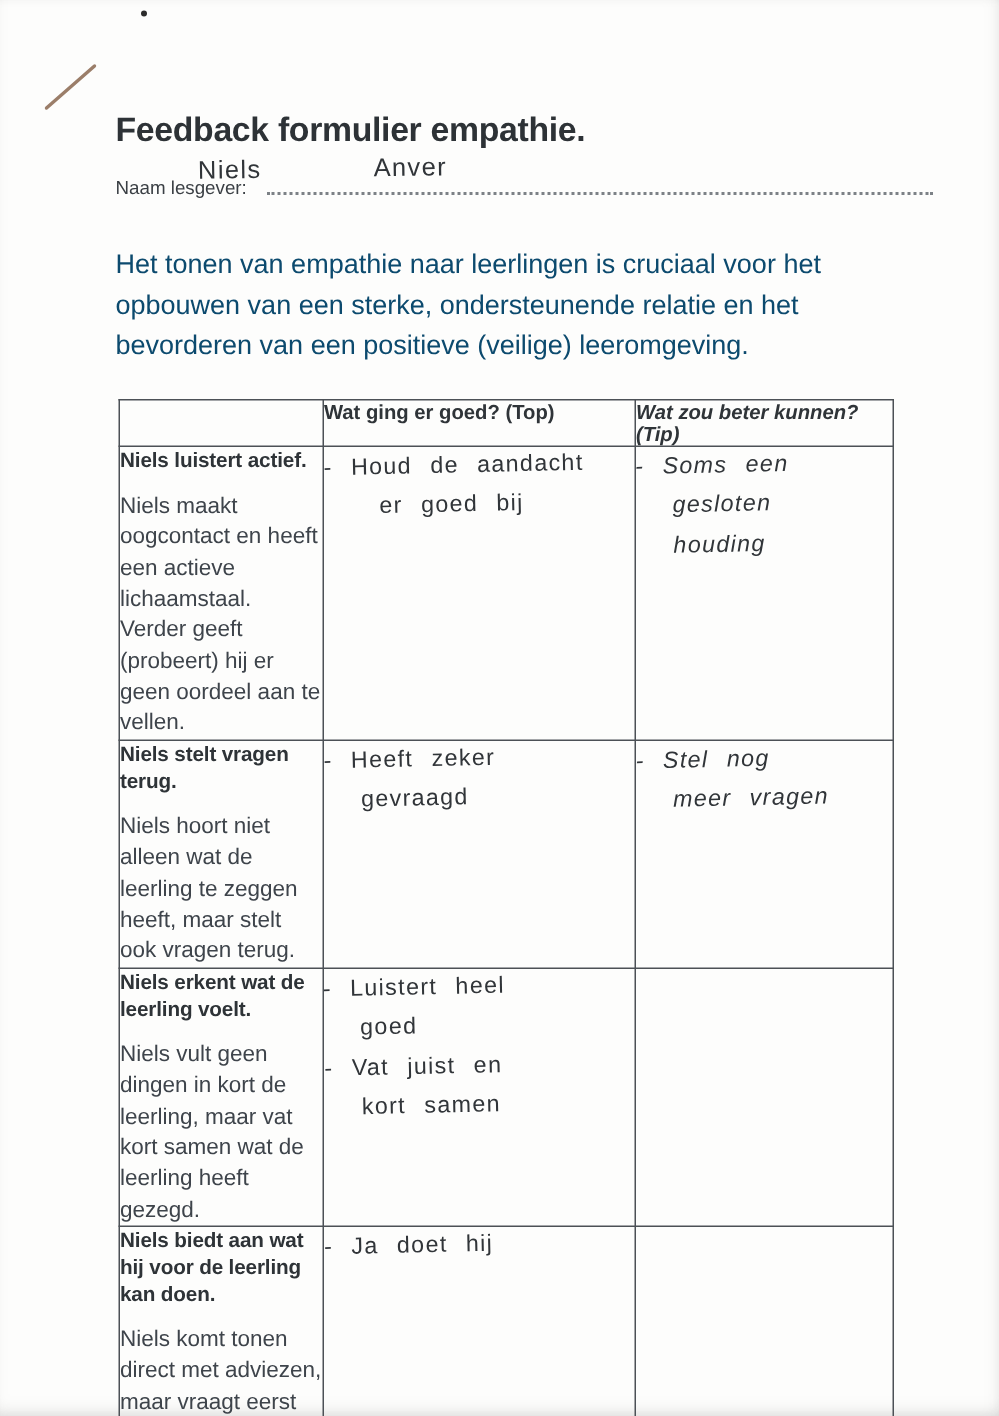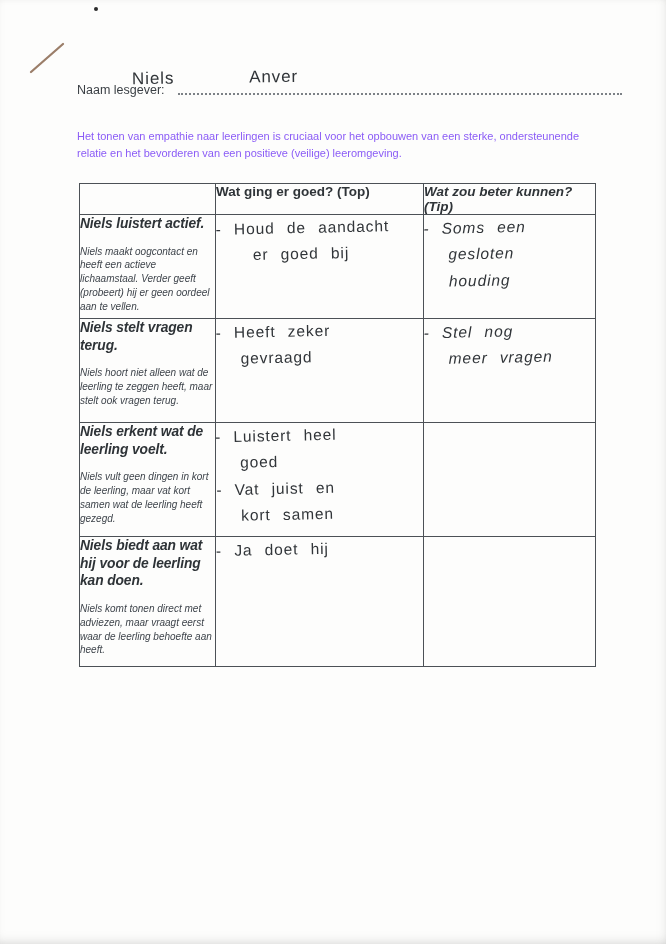--- a/index.html
+++ b/index.html
@@ -59,50 +59,50 @@
   .hand-name {
     position: absolute;
     font-size: 17px;
     transform: rotate(-0.8deg);
     top: -4px;
   }
   .hand-name.teacher { left: 55px; top: -6px; }
   .hand-name.assessor { left: 157px; top: -8px; }
   .intro {
     margin: 29px 0 0 0;
-    font-size: 11px; line-height: 1.5;
-    color: #8b5cf6; width: 530px;
+    font-size: 18px; line-height: 1.5;
+    color: #0c4a6e; width: 530px;
   }
   table.fb {
     border-collapse: collapse;
     margin: 22px 0 0 2px;
     table-layout: fixed;
     width: 513px;
   }
   table.fb td {
     border: 1.6px solid #4c5156;
     vertical-align: top;
     padding: 0;
   }
   .c1 { width: 135px; }
   .c2 { width: 207px; }
   .c3 { width: 171px; font-style: italic; }
   tr.head td { height: 20px; }
   td.th {
     font-size: 13.5px; font-weight: 700; color: #2f3438;
     padding: 3px 6px 2px 8px;
   }
-  td.crit { padding: 7px 7px 6px 8px; font-style: italic; }
+  td.crit { padding: 7px 7px 6px 8px; }
   .crit-title {
     font-size: 13.8px; font-weight: 600; color: #2e3337;
     line-height: 1.28; letter-spacing: -0.1px;
     margin-bottom: 12px;
   }
   .crit-desc {
-    font-size: 10px; color: #3e444b; line-height: 1.38;
+    font-size: 15px; color: #3e444b; line-height: 1.38;
   }
   td.hand-cell {
     font-size: 15.5px; line-height: 1.7;
     padding: 8px 4px 4px 12px;
   }
   td.hand-cell .hand { display: inline-block; transform: rotate(-1.2deg); }
   tr.r1 td { height: 103px; }
   tr.r2 td { height: 103px; }
   tr.r3 td { height: 113px; }
   tr.r4 td { height: 129px; }
@@ -113,20 +113,21 @@
 <div class="paper">
 
   <div class="ink-dot"></div>
 
   <svg class="pen-stroke" width="46" height="40" viewBox="0 0 46 40">
     <line x1="7" y1="34" x2="39" y2="6" stroke="#8a6850" stroke-width="2.3" stroke-linecap="round" opacity="0.85"></line>
   </svg>
 
   <div class="content">
 
+    <h1 class="title">Feedback formulier empathie.</h1>
 
     <div class="field-row">
       <span class="field-label">Naam lesgever:</span>
       <span class="dotline"></span>
       <span class="hand hand-name teacher">Niels      Anver</span>
     </div>
 
 
     <p class="intro">Het tonen van empathie naar leerlingen is cruciaal voor het opbouwen van een sterke, ondersteunende relatie en het bevorderen van een positieve (veilige) leeromgeving.</p>
 

